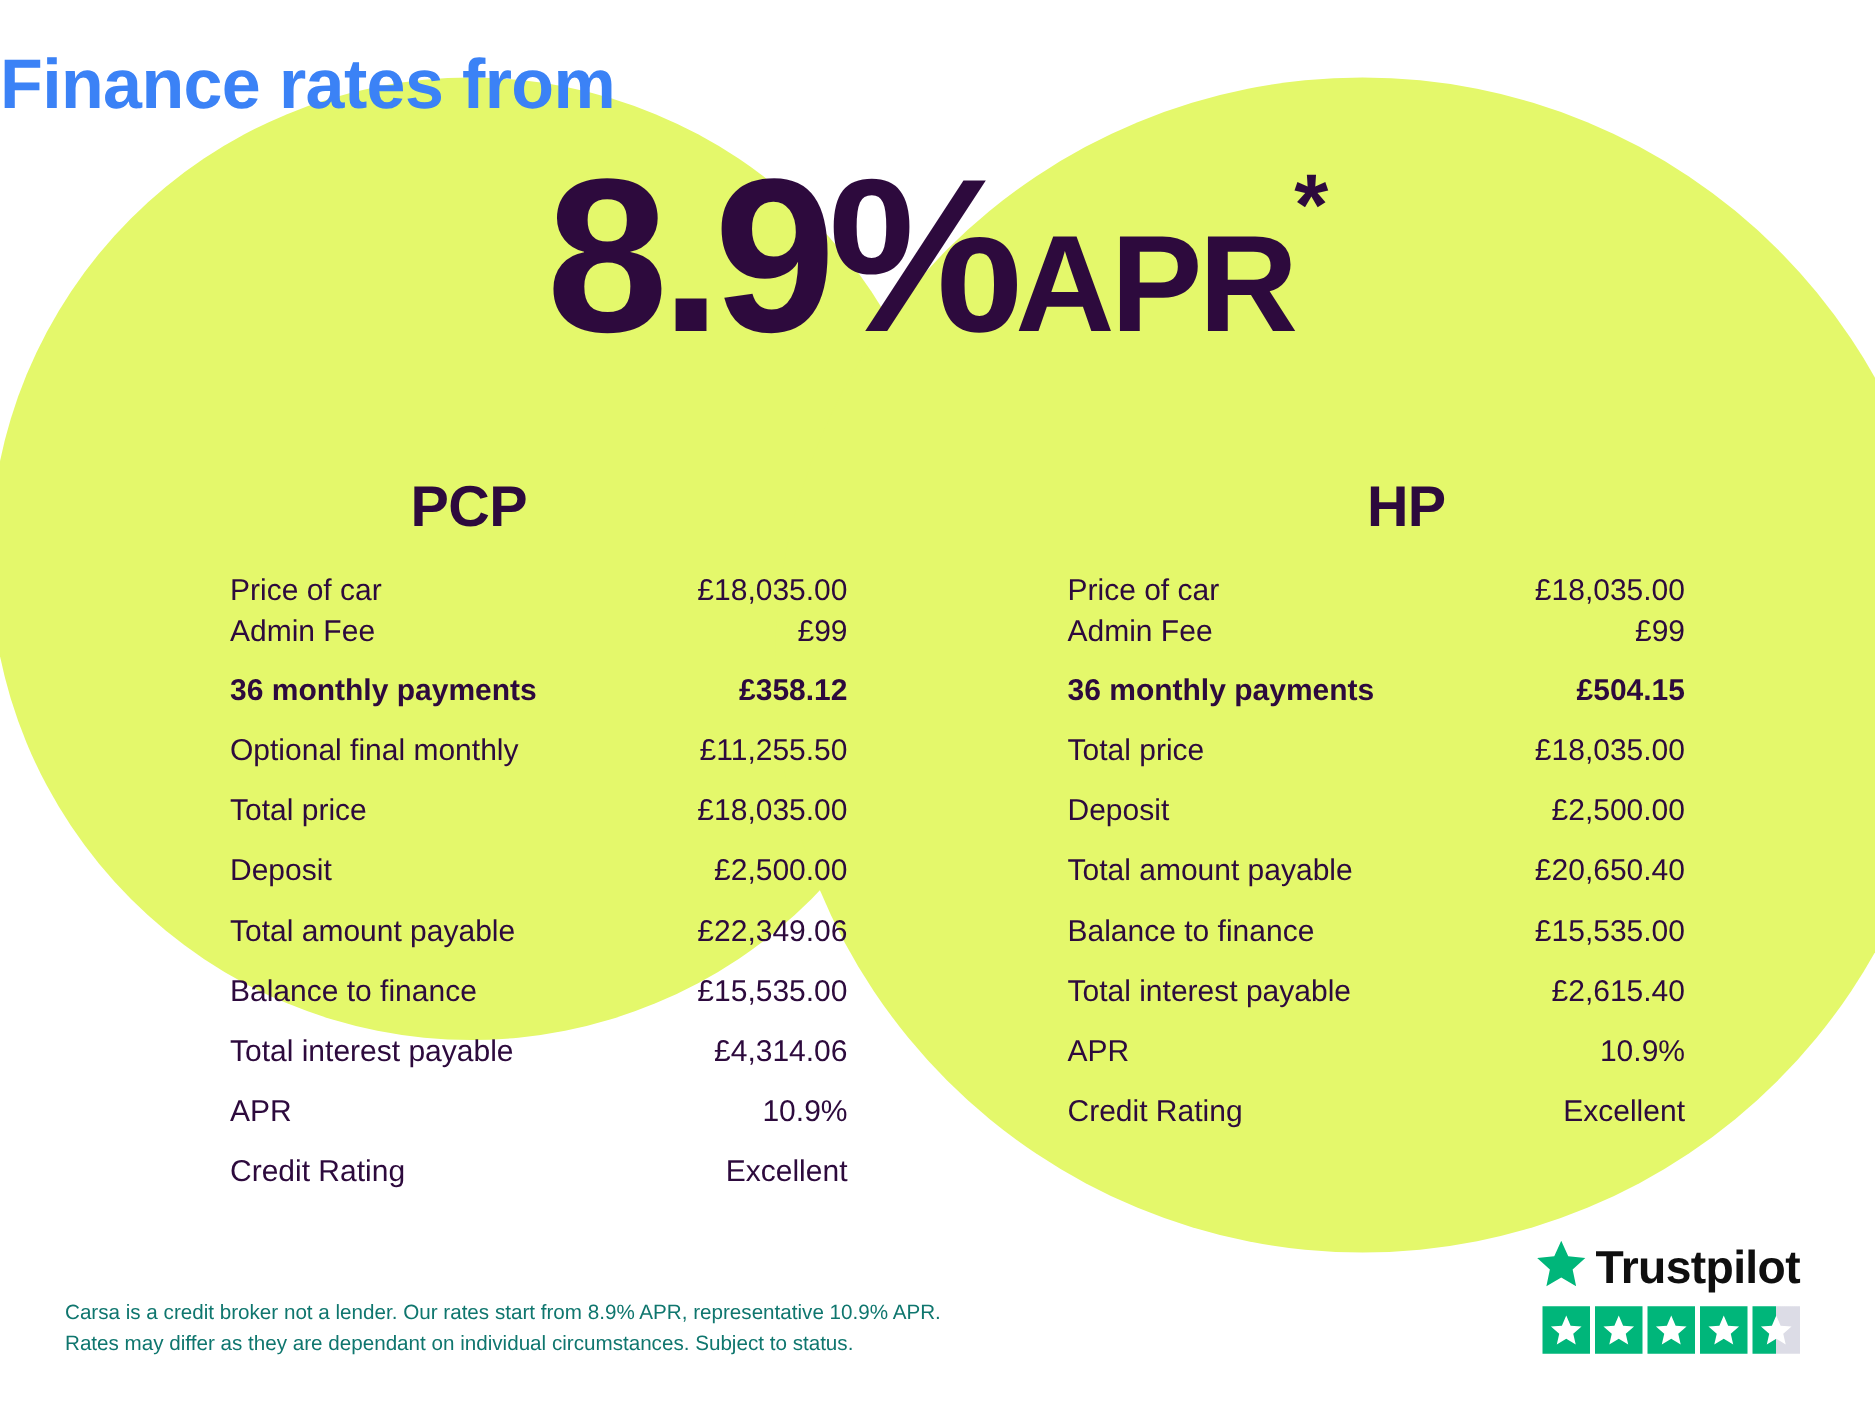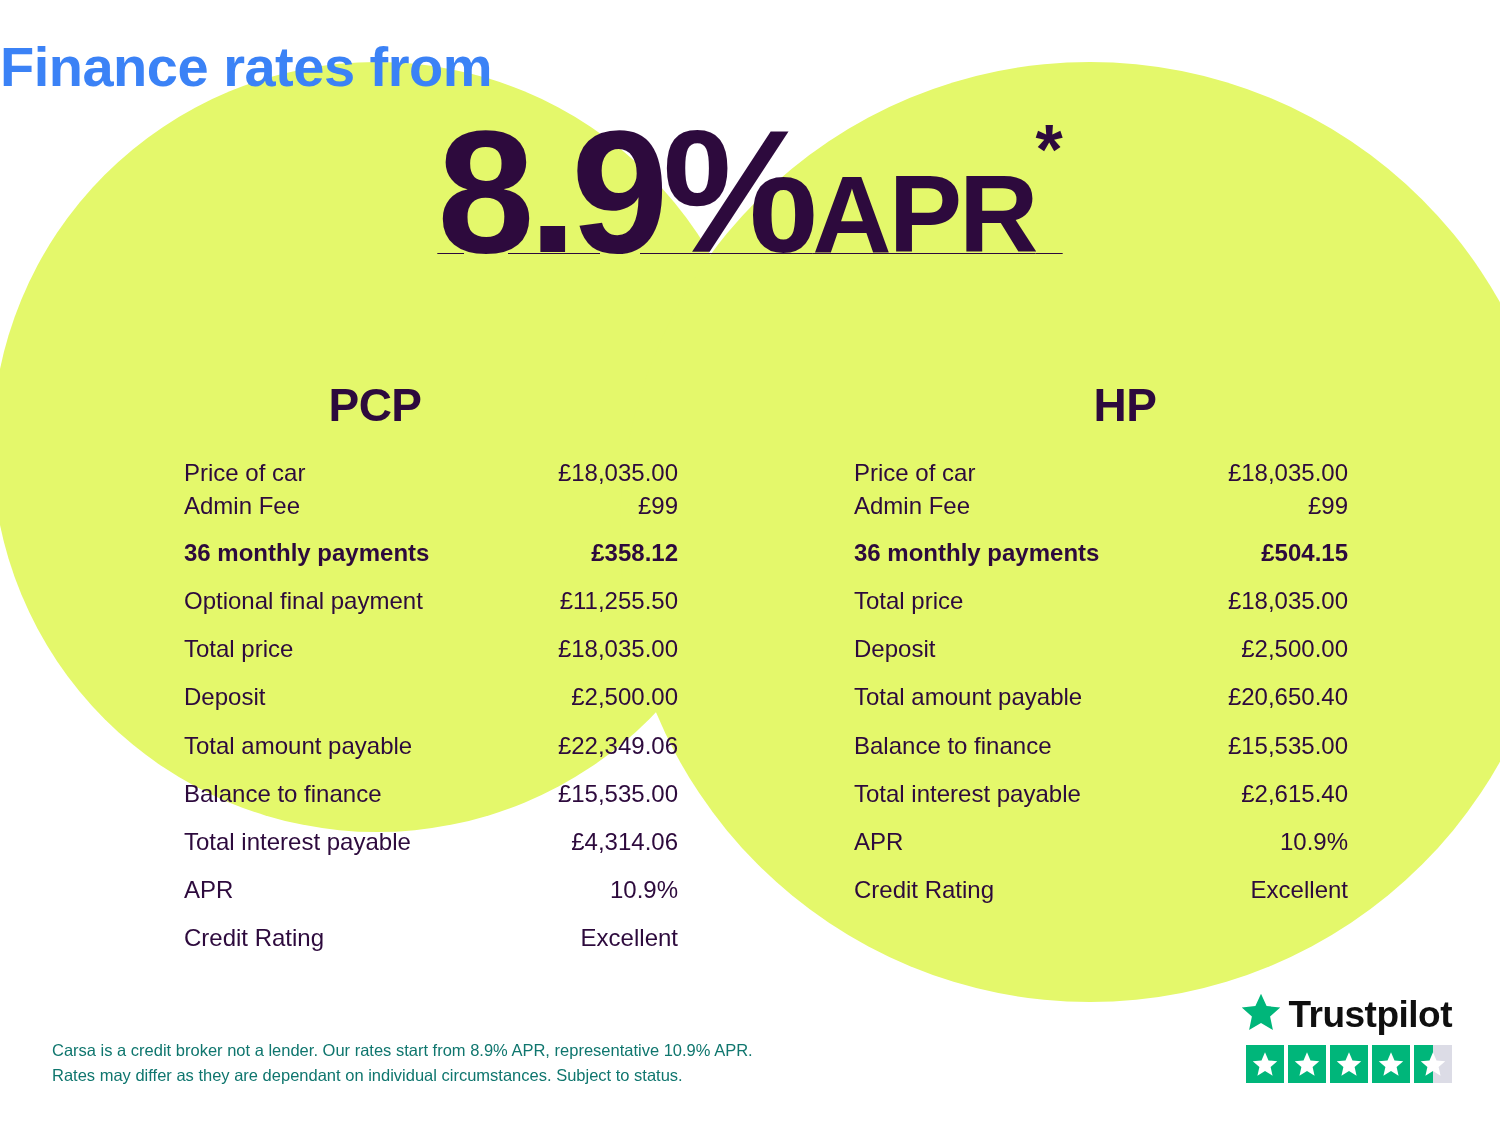--- a/index.html
+++ b/index.html
@@ -50,27 +50,26 @@
     width: 1500px;
     text-align: left;
     font-size: 56px;
     font-weight: bold;
     letter-spacing: -0.5px;
     color: #3b82f6;
     line-height: 1.1;
   }
   .apr-line {
     position: absolute;
-    top: 104px;
+    top: 118px;
     left: 0;
     width: 1500px;
     text-align: center;
     color: #2d0a3d;
     white-space: nowrap;
-    text-decoration: underline;
   }
   .apr-big {
     font-size: 175px;
     font-weight: bold;
     letter-spacing: -6px;
     line-height: 1;
     vertical-align: baseline;
   }
   .apr-word {
     font-size: 110px;
@@ -133,21 +132,21 @@
     left: 52px;
     bottom: 36px;
     width: 800px;
     font-size: 16.5px;
     line-height: 1.55;
     color: #0f766e;
   }
   
   .trustpilot {
     position: absolute;
-    right: 48px;
+    right: 60px;
     bottom: 42px;
     width: 220px;
     text-align: right;
   }
   .tp-head {
     display: flex;
     align-items: center;
     justify-content: flex-end;
     gap: 6px;
     margin-bottom: 8px;
@@ -205,21 +204,21 @@
           </div>
           <div class="row tight">
             <span class="label">Admin Fee</span>
             <span class="value">£99</span>
           </div>
           <div class="row bold spaced">
             <span class="label">36 monthly payments</span>
             <span class="value">£358.12</span>
           </div>
           <div class="row spaced">
-            <span class="label">Optional final payment</span>
+            <span class="label">Optional final monthly</span>
             <span class="value">£11,255.50</span>
           </div>
           <div class="row spaced">
             <span class="label">Total price</span>
             <span class="value">£18,035.00</span>
           </div>
           <div class="row spaced">
             <span class="label">Deposit</span>
             <span class="value">£2,500.00</span>
           </div>

